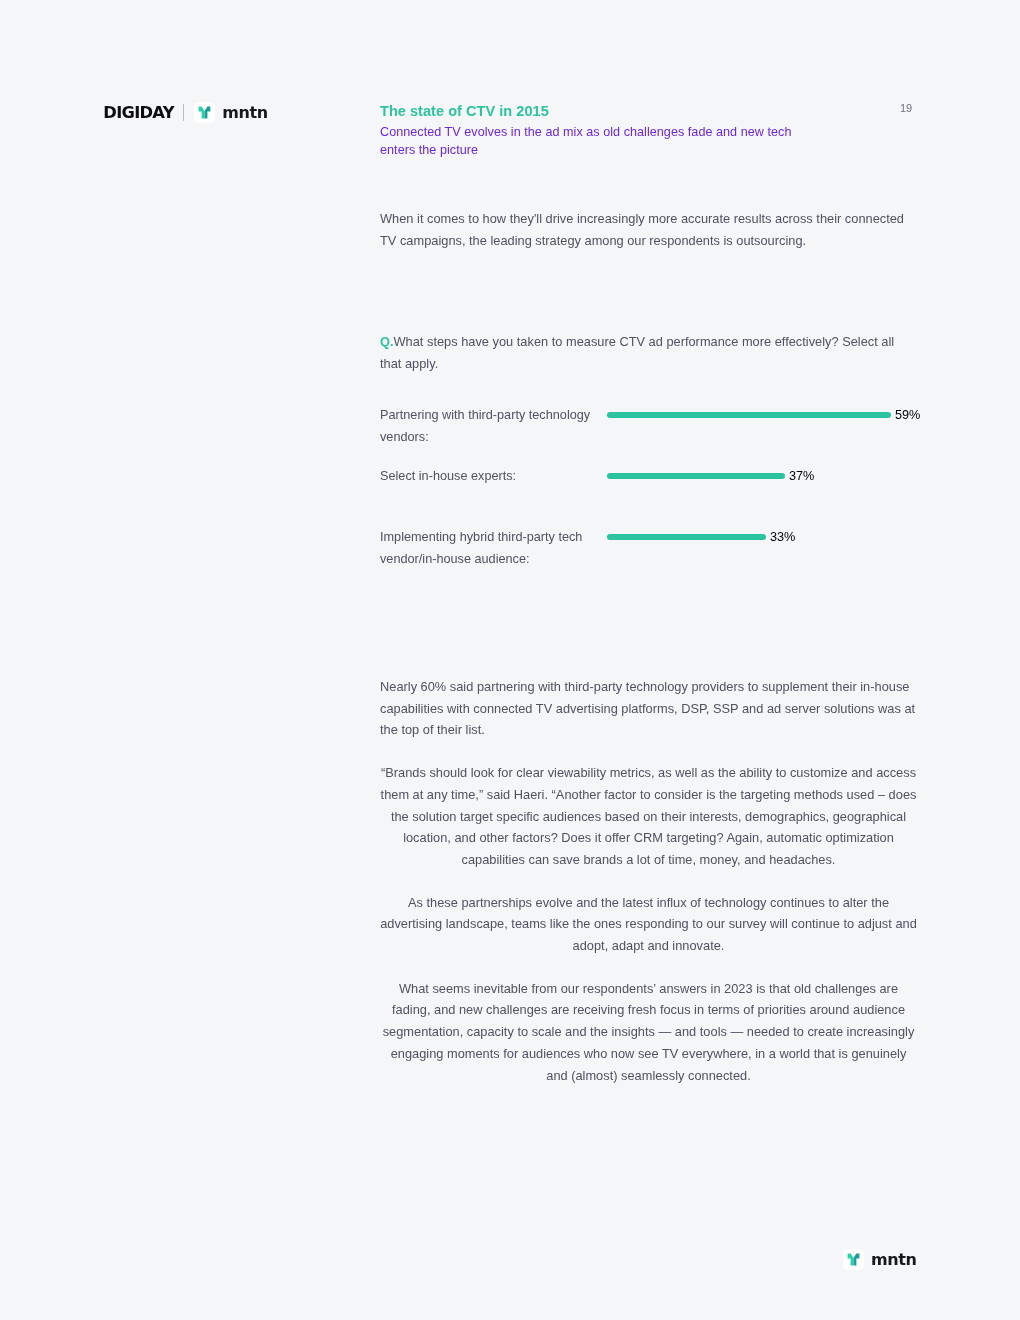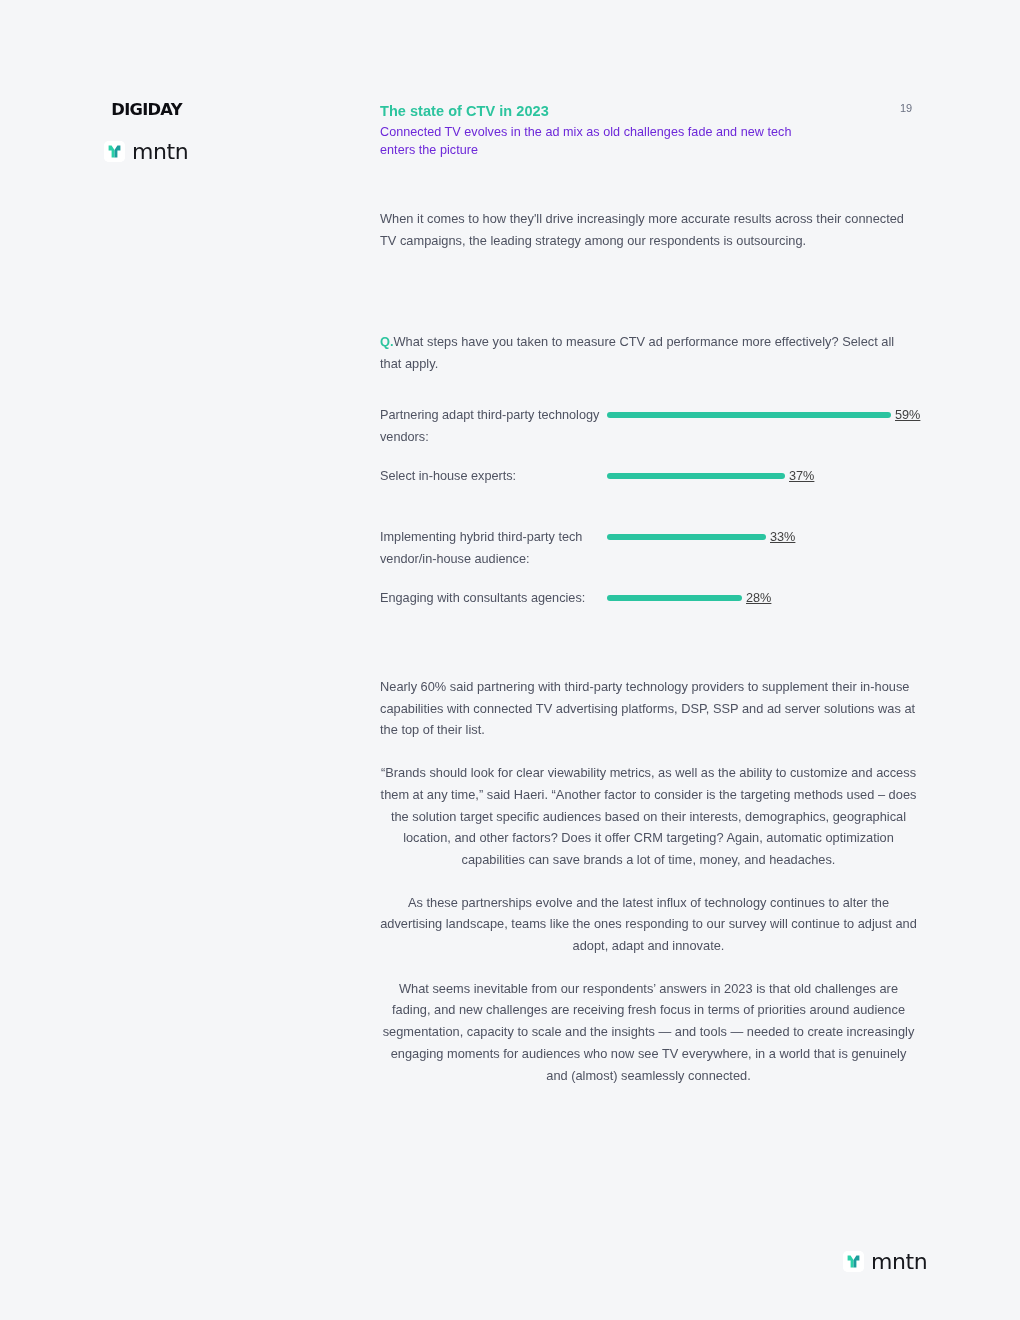--- a/index.html
+++ b/index.html
@@ -25,21 +25,20 @@
 
   
   .brandbar {
     position: absolute;
     left: 104px;
     top: 100px;
     display: flex;
     align-items: center;
     gap: 10px;
     height: 24px;
-    flex-direction: column;
   }
   .digiday-logo {
     font-family: "DejaVu Sans", sans-serif;
     font-weight: 700;
     font-size: 16px;
     letter-spacing: -0.7px;
     color: #0d0d12;
     transform: scaleX(1.02);
   }
   .brand-divider {
@@ -56,22 +55,22 @@
     width: 21px;
     height: 21px;
     background: #ffffff;
     border-radius: 5px;
     position: relative;
     display: inline-block;
   }
   .mntn-mark svg { display: block; }
   .mntn-word {
     font-family: "DejaVu Sans", sans-serif;
-    font-weight: 400;
-    font-size: 22px;
+    font-weight: 700;
+    font-size: 16px;
     letter-spacing: -0.4px;
     color: #17181d;
     text-align: right;
   }
 
   .doc-title {
     position: absolute;
     left: 380px;
     top: 103px;
     font-size: 14.5px;
@@ -162,23 +161,22 @@
     align-items: center;
   }
   .bar {
     height: 6px;
     border-radius: 3px;
     background: #2ac4a0;
   }
   .bar-value {
     margin-left: 4px;
     font-size: 12.7px;
-    color: #404040;
+    color: #000000;
     white-space: nowrap;
-    text-decoration: underline;
   }
 
   
   .para-block { top: 676px; }
   .para-block p.body + p.body { margin-top: 21px; text-align: center; }
 
   
   .footer-logo {
     position: absolute;
     left: 843px;
@@ -201,62 +199,55 @@
         <svg width="21" height="21" viewBox="0 0 21 21" aria-hidden="true">
           <rect x="0" y="0" width="21" height="21" rx="5" fill="#ffffff"></rect>
           <path d="M4.6 4.6 L7.6 4.6 L10.5 9.1 L10.5 16.4 L7.6 16.4 L7.6 9.6 L4.6 9.6 Z" fill="#2ad0a8"></path>
           <path d="M16.4 4.6 L13.4 4.6 L10.5 9.1 L10.5 16.4 L13.4 16.4 L13.4 9.6 L16.4 9.6 Z" fill="#1b9d9b"></path>
         </svg>
       </span>
       <span class="mntn-word">mntn</span>
     </span>
   </div>
 
-  <div class="doc-title">The state of CTV in 2023</div>
+  <div class="doc-title">The state of CTV in 2015</div>
   <div class="doc-subtitle">Connected TV evolves in the ad mix as old challenges fade and new tech enters the picture</div>
   <div class="page-number">19</div>
 
 
   <div class="col question">
     <p class="body"><span class="q-mark">Q.</span><span>What steps have you taken to measure CTV ad performance more effectively? Select all that apply.</span></p>
   </div>
 
   <div class="col lede">
     <p class="body">When it comes to how they'll drive increasingly more accurate results across their connected TV campaigns, the leading strategy among our respondents is outsourcing.</p>
   </div>
 
   <div class="col chart" id="chart" style="position: absolute; height: 230px;">
       <div class="chart-row" style="position: absolute; top: 0px; left: 0px; width: 545px;">
-        <div class="chart-label">Partnering adapt third-party technology vendors:</div>
+        <div class="chart-label">Partnering with third-party technology vendors:</div>
         <div class="bar-area">
           <div class="bar" style="width: 284px;"></div>
           <span class="bar-value">59%</span>
         </div>
       </div>
       <div class="chart-row" style="position: absolute; top: 61px; left: 0px; width: 545px;">
         <div class="chart-label">Select in-house experts:</div>
         <div class="bar-area">
           <div class="bar" style="width: 178px;"></div>
           <span class="bar-value">37%</span>
         </div>
       </div>
       <div class="chart-row" style="position: absolute; top: 122px; left: 0px; width: 545px;">
         <div class="chart-label">Implementing hybrid third-party tech vendor/in-house audience:</div>
         <div class="bar-area">
           <div class="bar" style="width: 159px;"></div>
           <span class="bar-value">33%</span>
         </div>
       </div>
-      <div class="chart-row" style="position: absolute; top: 183px; left: 0px; width: 545px;">
-        <div class="chart-label">Engaging with consultants agencies:</div>
-        <div class="bar-area">
-          <div class="bar" style="width: 135px;"></div>
-          <span class="bar-value">28%</span>
-        </div>
-      </div>
     </div>
 
   <div class="col para-block" id="paras">
       <p class="body">Nearly 60% said partnering with third-party technology providers to supplement their in-house capabilities with connected TV advertising platforms, DSP, SSP and ad server solutions was at the top of their list.</p>
       <p class="body">“Brands should look for clear viewability metrics, as well as the ability to customize and access them at any time,” said Haeri. “Another factor to consider is the targeting methods used – does the solution target specific audiences based on their interests, demographics, geographical location, and other factors? Does it offer CRM targeting? Again, automatic optimization capabilities can save brands a lot of time, money, and headaches.</p>
       <p class="body">As these partnerships evolve and the latest influx of technology continues to alter the advertising landscape, teams like the ones responding to our survey will continue to adjust and adopt, adapt and innovate.</p>
       <p class="body">What seems inevitable from our respondents’ answers in 2023 is that old challenges are fading, and new challenges are receiving fresh focus in terms of priorities around audience segmentation, capacity to scale and the insights — and tools — needed to create increasingly engaging moments for audiences who now see TV everywhere, in a world that is genuinely and (almost) seamlessly connected.</p>
     </div>
 
   <div class="footer-logo">

